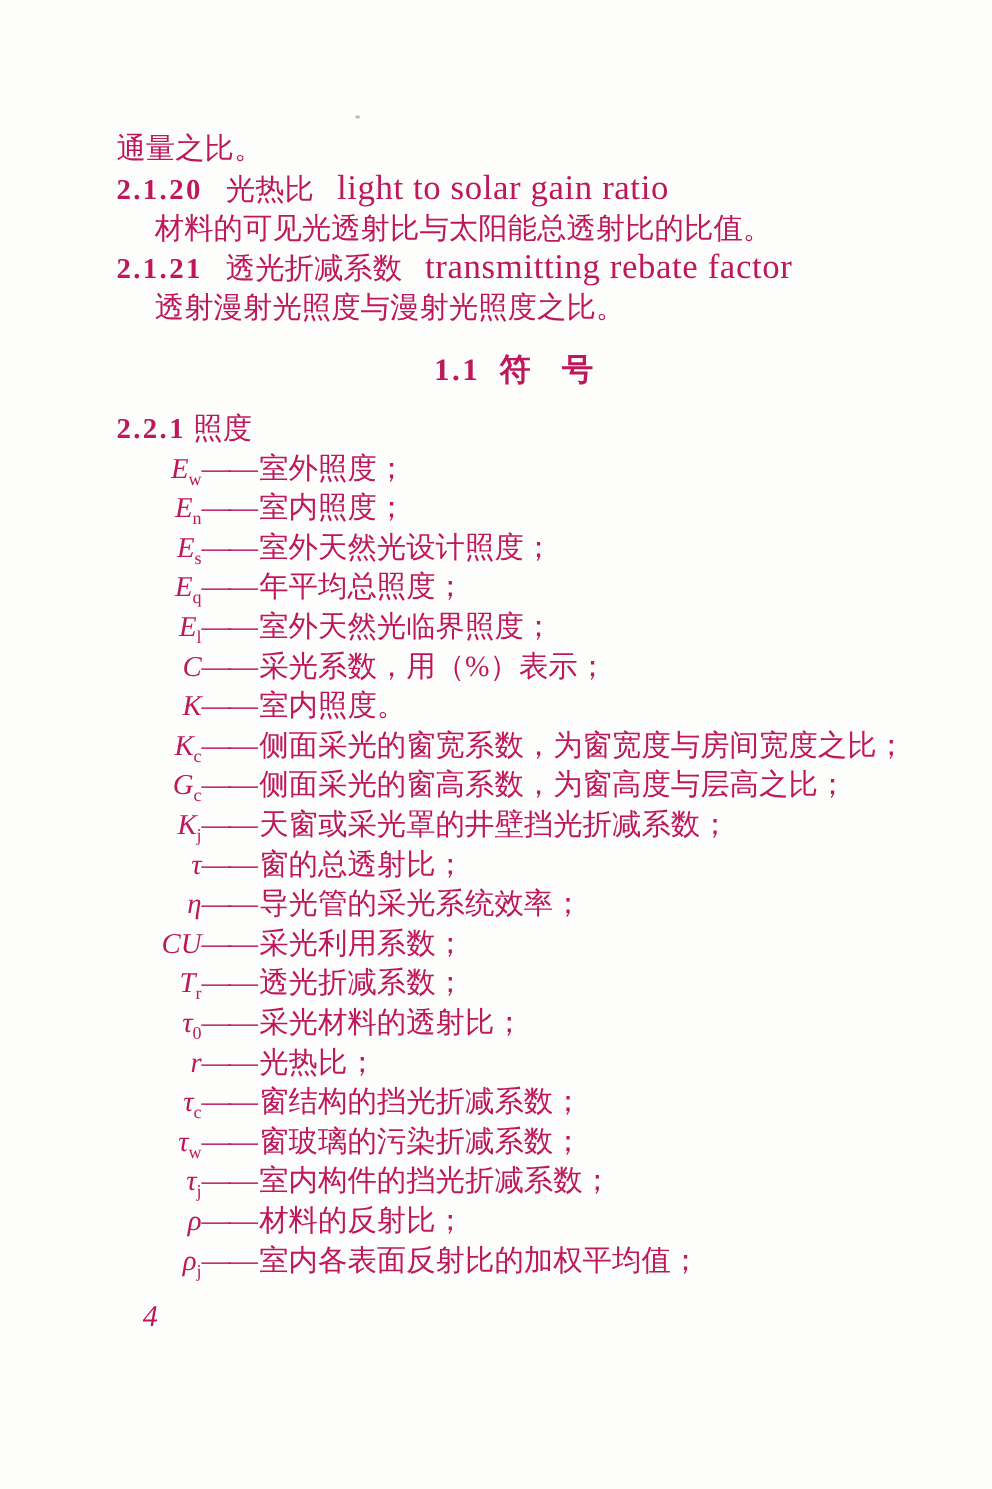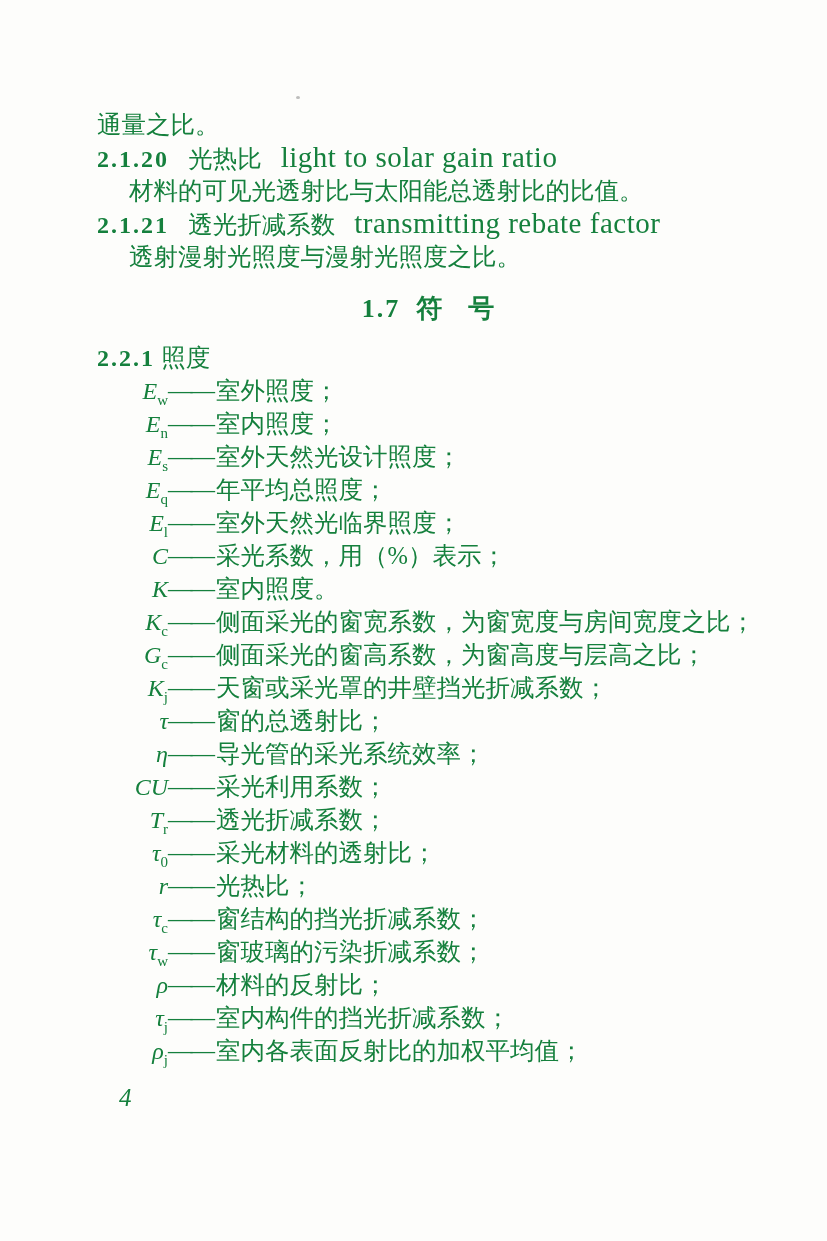--- a/index.html
+++ b/index.html
@@ -1,21 +1,21 @@
 <!DOCTYPE html>
 <html><head>
 <meta charset="utf-8">
 <style>
   html,body{margin:0;padding:0;background:#e8e8e6;}
   .page{
     position:relative;
     width:827px;height:1241px;
     background:#fdfdfb;
     font-family:"Liberation Serif","DejaVu Serif",serif;
-    color:#15803d;
+    color:#be185d;
     overflow:hidden;
     margin:0 auto;
   }
   .content{position:absolute;left:97px;top:108px;width:690px;}
   .line{height:33px;line-height:33px;font-size:24.5px;white-space:nowrap;}
   .num{font-weight:bold;letter-spacing:2px;font-size:24px;}
   .term-line .zh{margin-left:13px;}
   .term-line .en{margin-left:13px;font-size:29px;letter-spacing:.5px;}
   .def{padding-left:32px;}
   .heading{
@@ -66,21 +66,21 @@
           <div class="line term-line">
             <span class="num">2.1.21</span>
             <span class="zh">透光折减系数</span>
             <span class="en">transmitting rebate factor</span>
           </div>
           <div class="line def">透射漫射光照度与漫射光照度之比。</div>
         </div>
       </div>
 
     <div class="heading">
-      <span class="h-num">1.7</span><span>符　号</span>
+      <span class="h-num">1.1</span><span>符　号</span>
     </div>
 
     <div class="line sub-head">
       <span class="num">2.2.1</span>
       <span class="sub-title">照度</span>
     </div>
 
     <div>
 
         <div class="line sym-row">
@@ -153,25 +153,25 @@
 
         <div class="line sym-row">
           <span class="sym"><span>τ</span><sub>c</sub></span><span class="dash">——</span><span class="desc">窗结构的挡光折减系数；</span>
         </div>
 
         <div class="line sym-row">
           <span class="sym"><span>τ</span><sub>w</sub></span><span class="dash">——</span><span class="desc">窗玻璃的污染折减系数；</span>
         </div>
 
         <div class="line sym-row">
-          <span class="sym"><span>ρ</span><sub></sub></span><span class="dash">——</span><span class="desc">材料的反射比；</span>
+          <span class="sym"><span>τ</span><sub>j</sub></span><span class="dash">——</span><span class="desc">室内构件的挡光折减系数；</span>
         </div>
 
         <div class="line sym-row">
-          <span class="sym"><span>τ</span><sub>j</sub></span><span class="dash">——</span><span class="desc">室内构件的挡光折减系数；</span>
+          <span class="sym"><span>ρ</span><sub></sub></span><span class="dash">——</span><span class="desc">材料的反射比；</span>
         </div>
 
         <div class="line sym-row">
           <span class="sym"><span>ρ</span><sub>j</sub></span><span class="dash">——</span><span class="desc">室内各表面反射比的加权平均值；</span>
         </div>
       </div>
 
     <div class="pagenum">4</div>
 
   </div>

